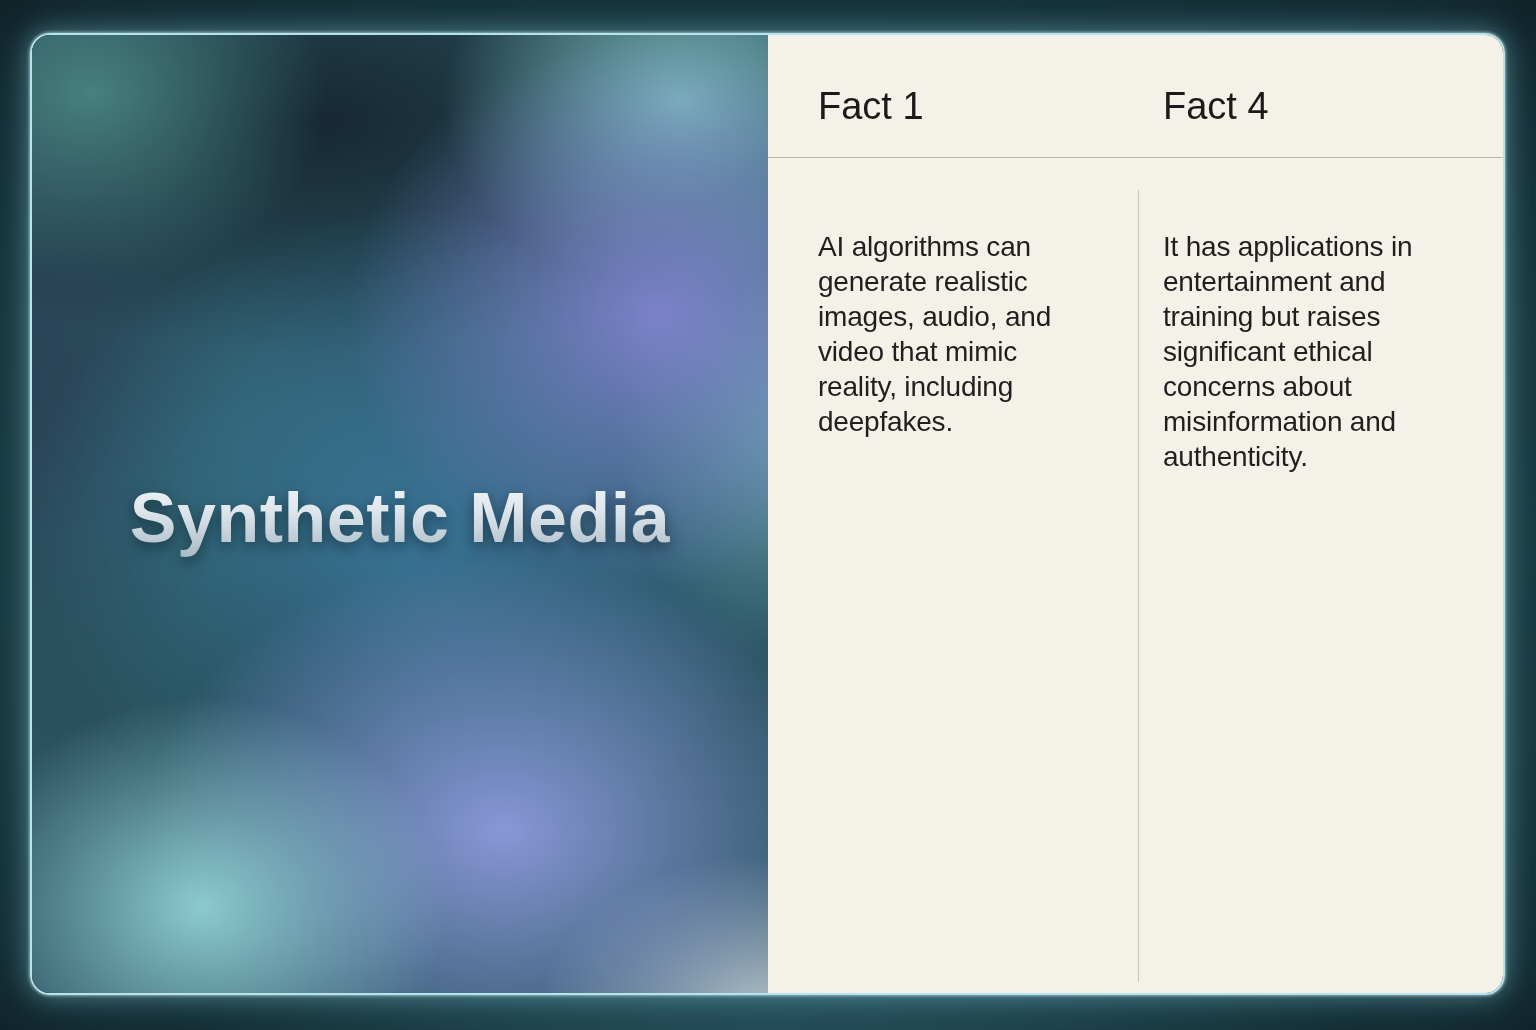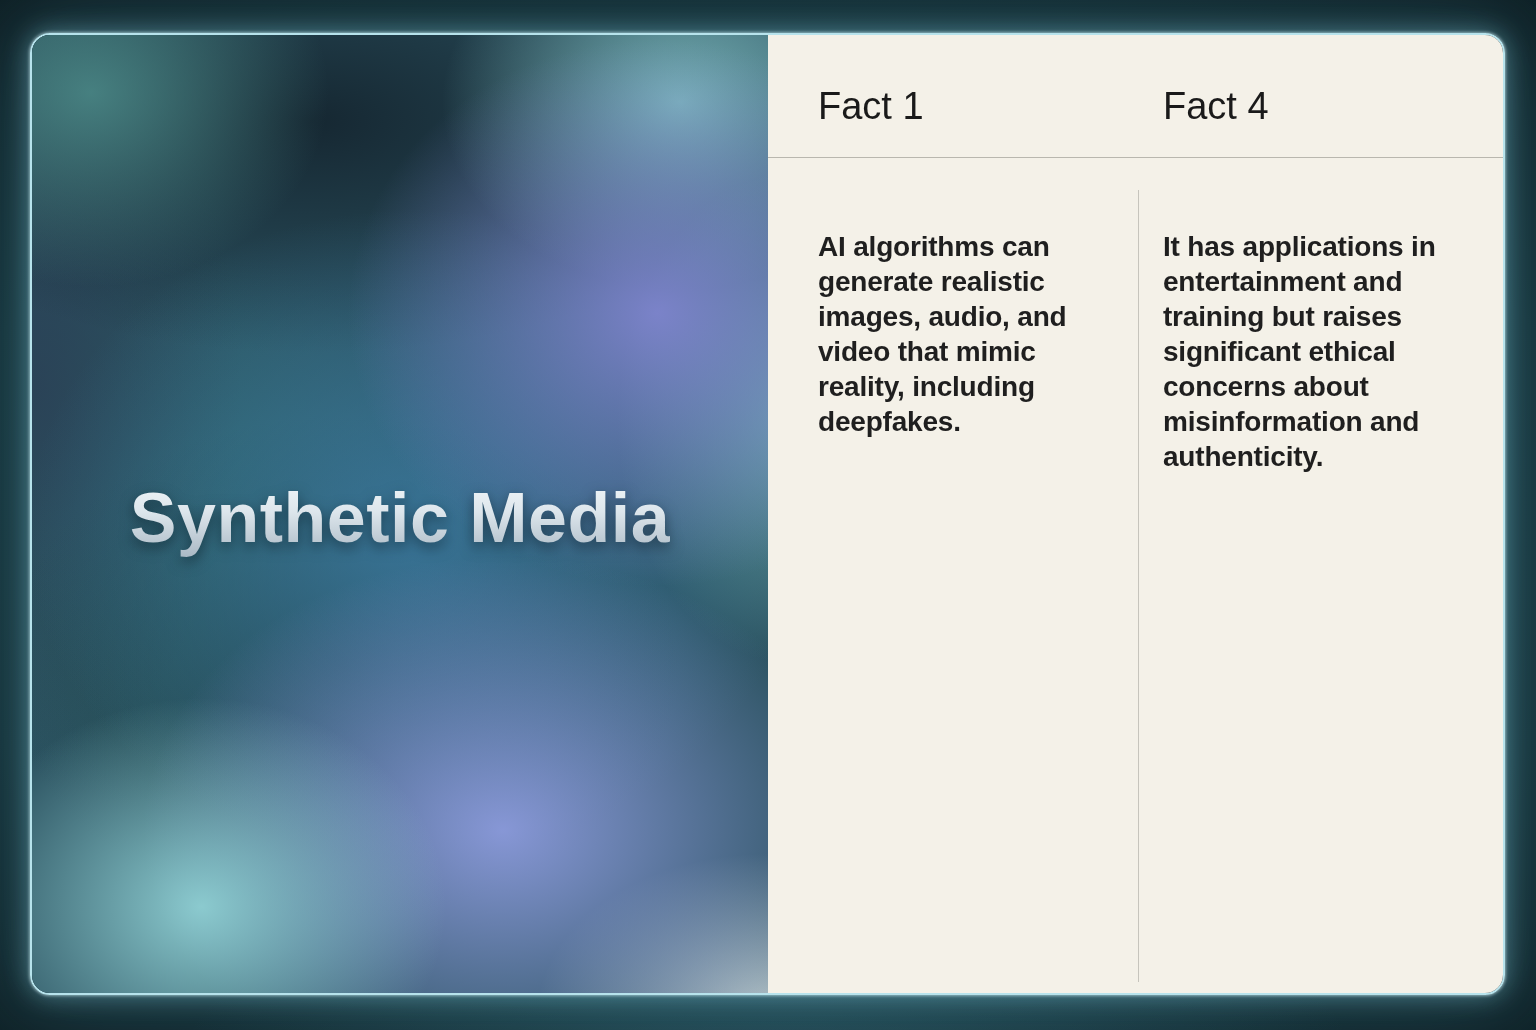--- a/index.html
+++ b/index.html
@@ -100,21 +100,20 @@
     line-height: 1;
     font-weight: 400;
     color: #1a1a1a;
   }
   .hcell.c1 { width: 371px; padding-left: 50px; }
   .hcell.c2 { flex: 1; padding-left: 24px; }
 
   .body-row {
     flex: 1 1 auto;
     display: flex;
-    font-weight: bold;
   }
 
   .bcell {
     box-sizing: border-box;
     padding-top: 39px;
     font-size: 28px;
     line-height: 35px;
     letter-spacing: -0.2px;
     color: #1f1f1f;
     white-space: pre-line;

